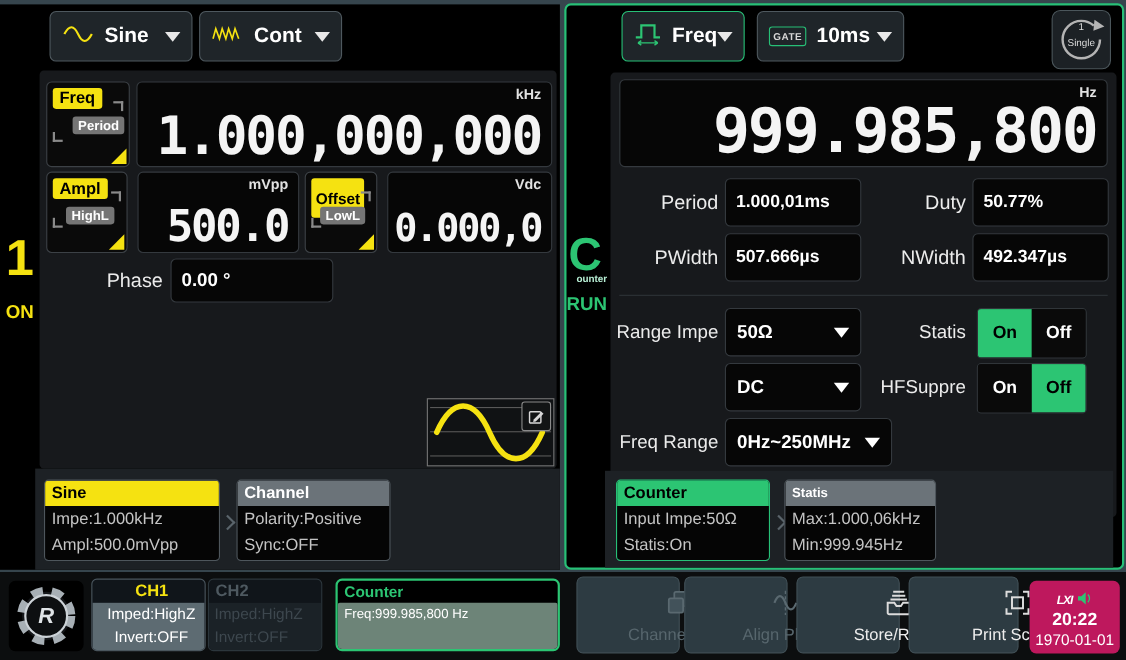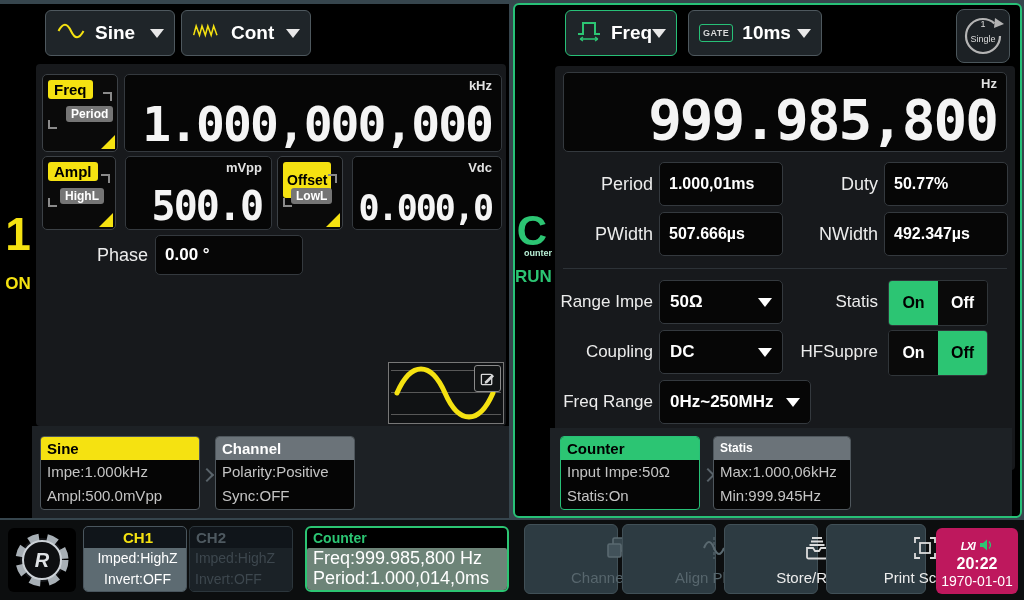--- a/index.html
+++ b/index.html
@@ -88,21 +88,21 @@
   .chbody{height:44px;background:#5d6b72;}
   .chline{font-size:14px;color:#fff;padding-left:5px;line-height:21px;white-space:nowrap;}
   .chbox.dim{border-color:#2c363c;}
   .chbox.dim .chtab{color:#4e5960;}
   .chbox.dim .chbody{background:#1b2227;}
   .chbox.dim .chline{color:#3d474e;}
   .cntbox{position:absolute;left:305px;top:6px;width:204px;height:66px;border:2px solid #2cc573;border-radius:6px;
           background:#000;box-sizing:border-box;overflow:hidden;}
   .cnttab{height:20px;line-height:20px;padding-left:6px;font-weight:bold;font-size:14px;color:#2cc573;}
   .cntbody{height:42px;background:#6d8478;border-radius:2px;}
-  .cntline{font-size:18px;color:#fff;padding-left:6px;line-height:20px;white-space:nowrap;}
+  .cntline{font-size:12px;color:#fff;padding-left:6px;line-height:20px;white-space:nowrap;}
   .timebox{position:absolute;left:936px;top:8px;width:82px;height:66px;background:#be185d;border-radius:6px;text-align:center;}
   .lxi{font-style:italic;font-weight:bold;font-size:11px;color:#fff;letter-spacing:-1px;}
   .clock{font-weight:bold;font-size:16px;color:#fff;margin-top:1px;}
   .date{font-size:14px;color:#fff;}
   .gearbox{position:absolute;left:8px;top:8px;width:68px;height:64px;background:#000;border-radius:6px;
            display:flex;align-items:center;justify-content:center;}
   .logo-r{position:absolute;font-style:italic;font-weight:bold;font-size:20px;color:#dfe3e6;}
 </style>
 </head>
 <body>
@@ -276,21 +276,20 @@
       <div class="ddbox" style="left:104px;top:214px;width:124px;height:44px;">
         <span>50Ω</span>
         <span class="caret" style="border-top-color:#fff;"></span>
       </div>
       <div class="flabel" style="left:240px;top:214px;width:83px;font-size:17px;">Statis</div>
       <div class="toggle" style="left:333px;top:214px;">
         <div class="tg active">On</div>
         <div class="tg">Off</div>
       </div>
 
-      <div class="flabel" style="left:0;top:264px;width:98px;font-size:17px;">Coupling</div>
       <div class="ddbox" style="left:104px;top:264px;width:124px;height:44px;">
         <span>DC</span>
         <span class="caret" style="border-top-color:#fff;"></span>
       </div>
       <div class="flabel" style="left:228px;top:264px;width:95px;font-size:17px;">HFSuppre</div>
       <div class="toggle" style="left:333px;top:264px;">
         <div class="tg">On</div>
         <div class="tg active">Off</div>
       </div>
 
@@ -339,21 +338,20 @@
       <div class="chbody">
         <div class="chline">Imped:HighZ</div>
         <div class="chline">Invert:OFF</div>
       </div>
     </div>
 
     <div class="cntbox">
       <div class="cnttab">Counter</div>
       <div class="cntbody">
         <div class="cntline">Freq:999.985,800 Hz</div>
-        <div class="cntline">Period:1.000,014,0ms</div>
       </div>
     </div>
 
     <div class="bbtn disabled" style="left:524px;width:94px;">
       <span class="bicon">
         <svg width="28" height="28" viewBox="0 0 28 28">
             <rect x="10" y="4" width="13" height="13" rx="1.5" fill="#37464d" stroke="#5a6970" stroke-width="1.6"></rect>
             <rect x="5" y="10" width="13" height="13" rx="1.5" fill="#42525a" stroke="#5a6970" stroke-width="1.6"></rect>
           </svg>
       </span>

